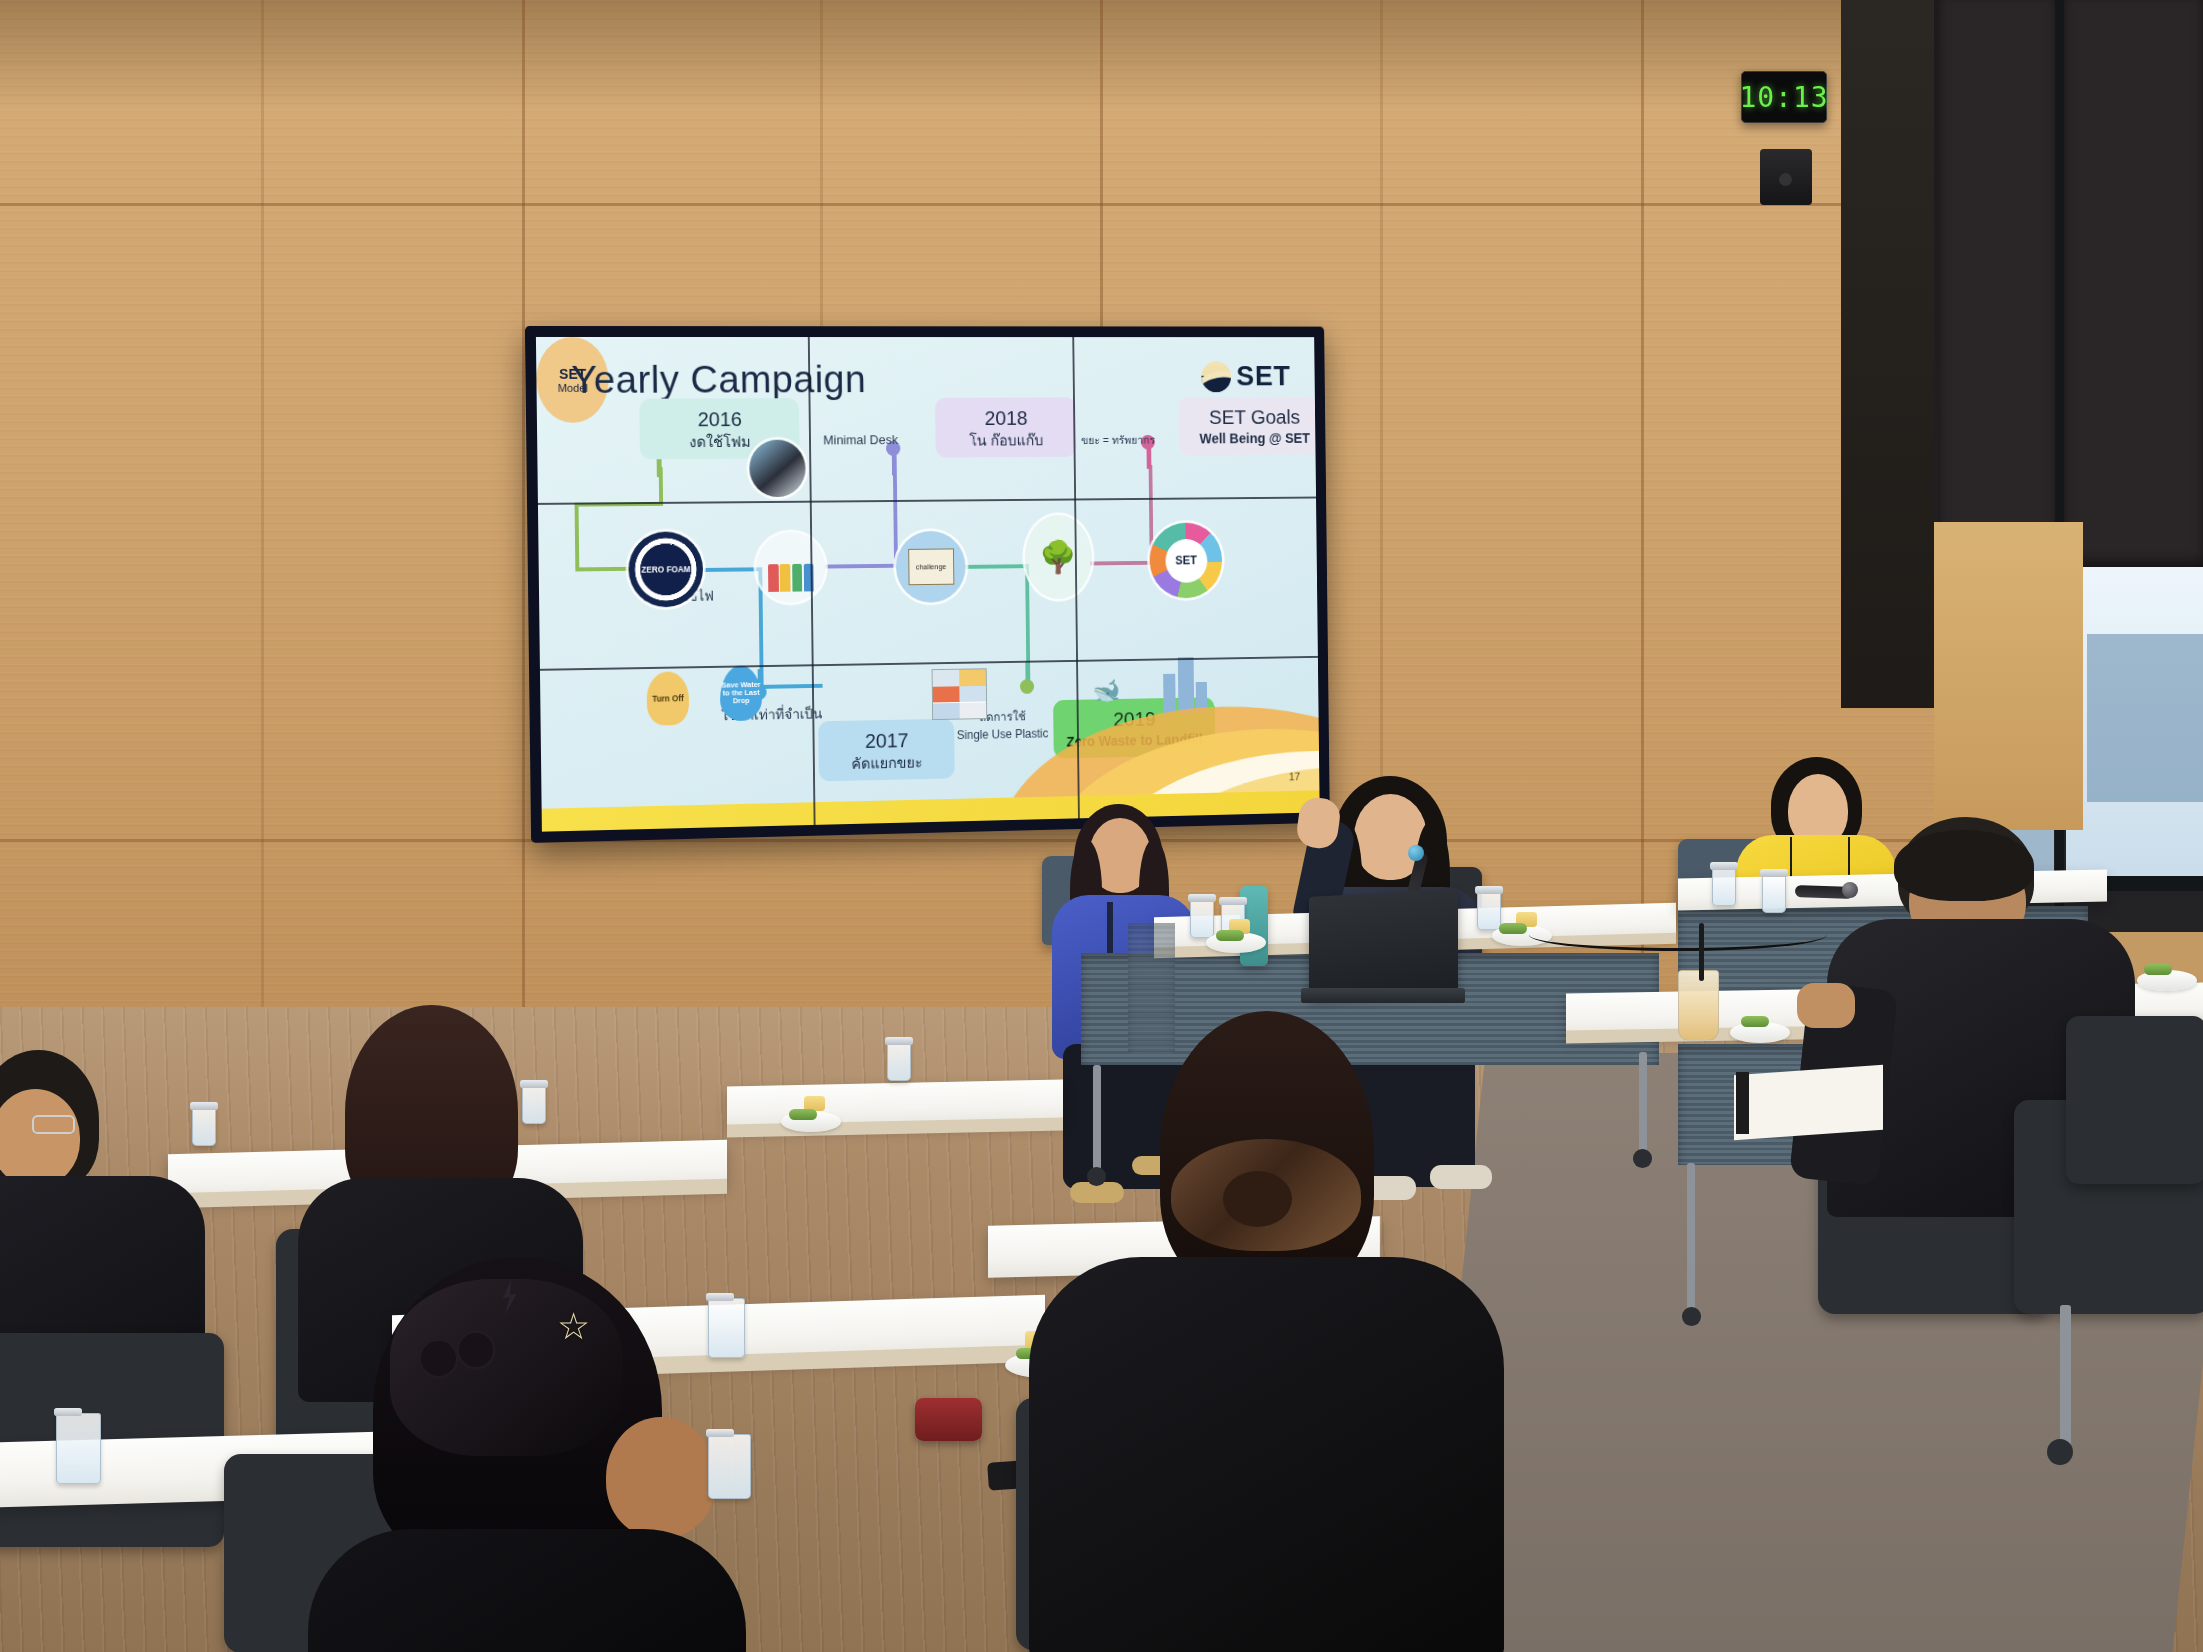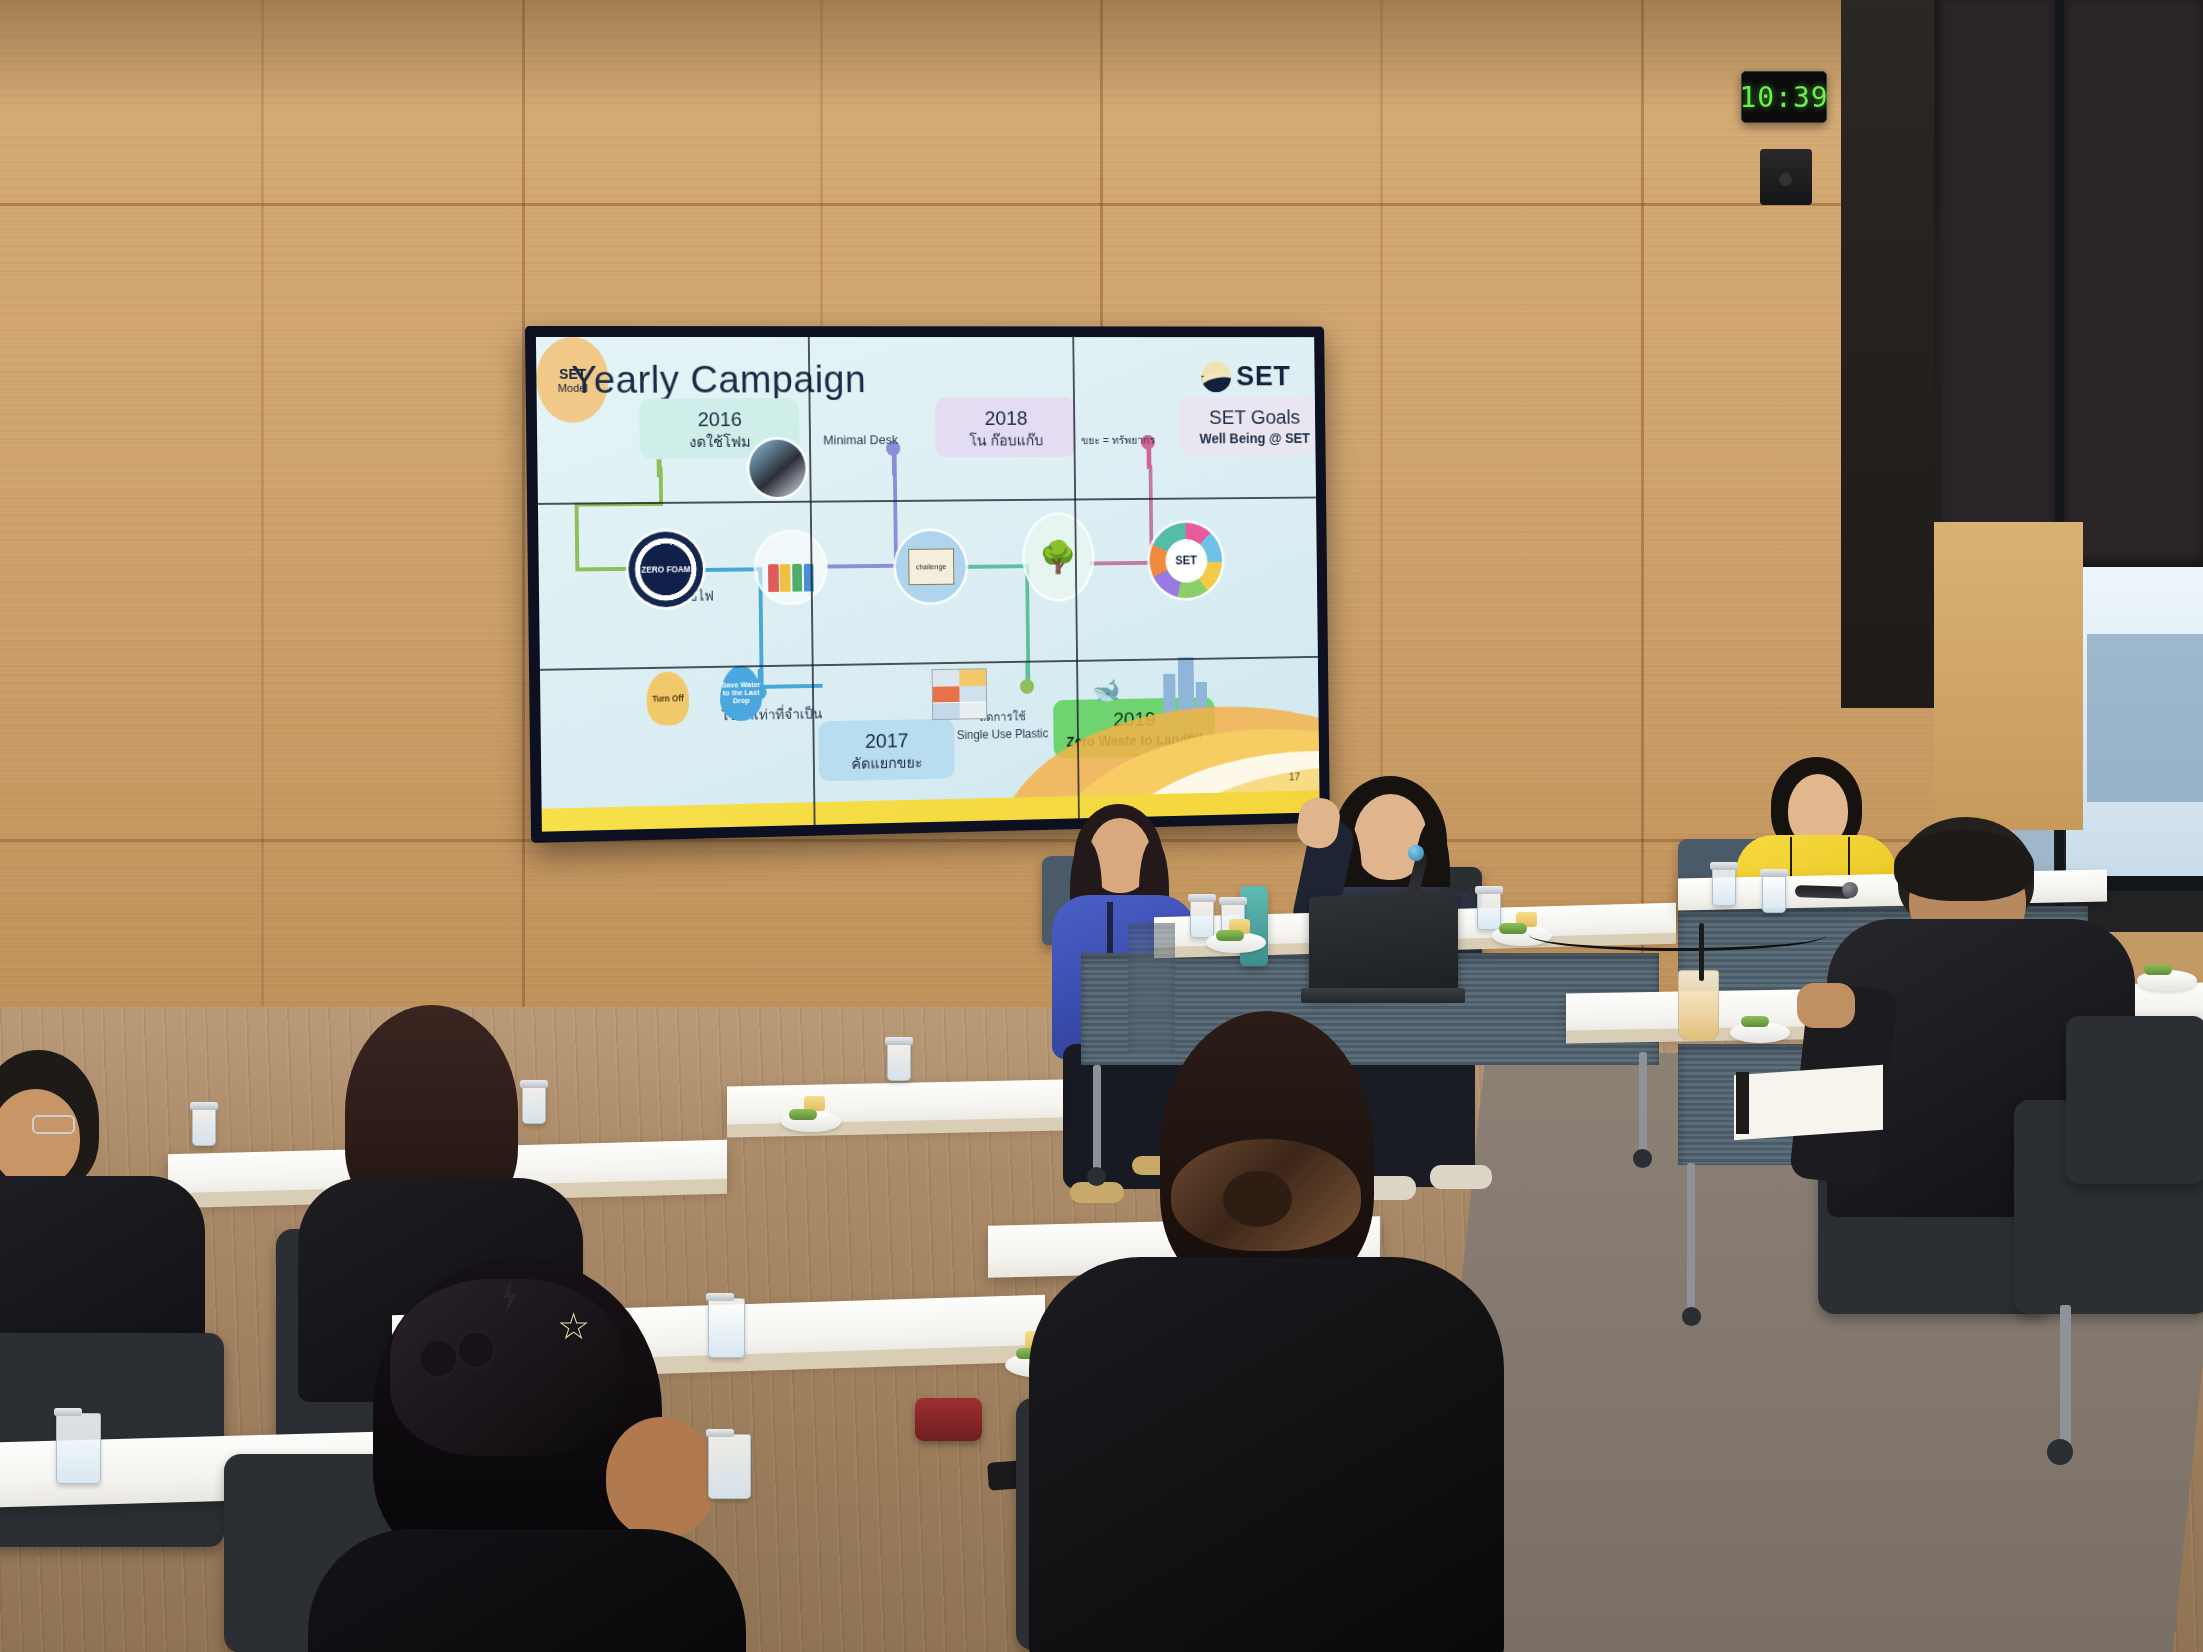--- a/index.html
+++ b/index.html
@@ -380,21 +380,21 @@
   <div class="panel-seam v" style="left:1641px;top:0;height:1044px;"></div>
   <div class="panel-seam h" style="left:0;top:203px;width:1948px;"></div>
   <div class="panel-seam h" style="left:0;top:839px;width:1948px;"></div>
   <div class="panel-seam v" style="left:261px;top:0;height:1044px;opacity:.5;"></div>
   <div class="panel-seam v" style="left:820px;top:0;height:326px;opacity:.5;"></div>
   <div class="panel-seam v" style="left:1380px;top:0;height:1044px;opacity:.5;"></div>
 
   <div class="wall-right-dark"></div>
 
   <div class="clock">
-    <span class="clock-time">10:39</span>
+    <span class="clock-time">10:13</span>
   </div>
   <div class="speaker-box"></div>
 
   <div class="window-wall">
     <div class="glass" style="left:7.5px;top:578px;width:112px;height:308px;">
       <div class="tree" style="left:18.6px;top:103px;"></div>
       <div class="bldg" style="left:0;top:186px;width:112px;height:121px;"></div>
     </div>
     <div class="glass" style="left:132px;top:559px;width:137px;height:326px;">
       <div class="bldg" style="left:20.5px;top:75px;width:117px;height:168px;background:rgba(110,145,175,.6);"></div>

